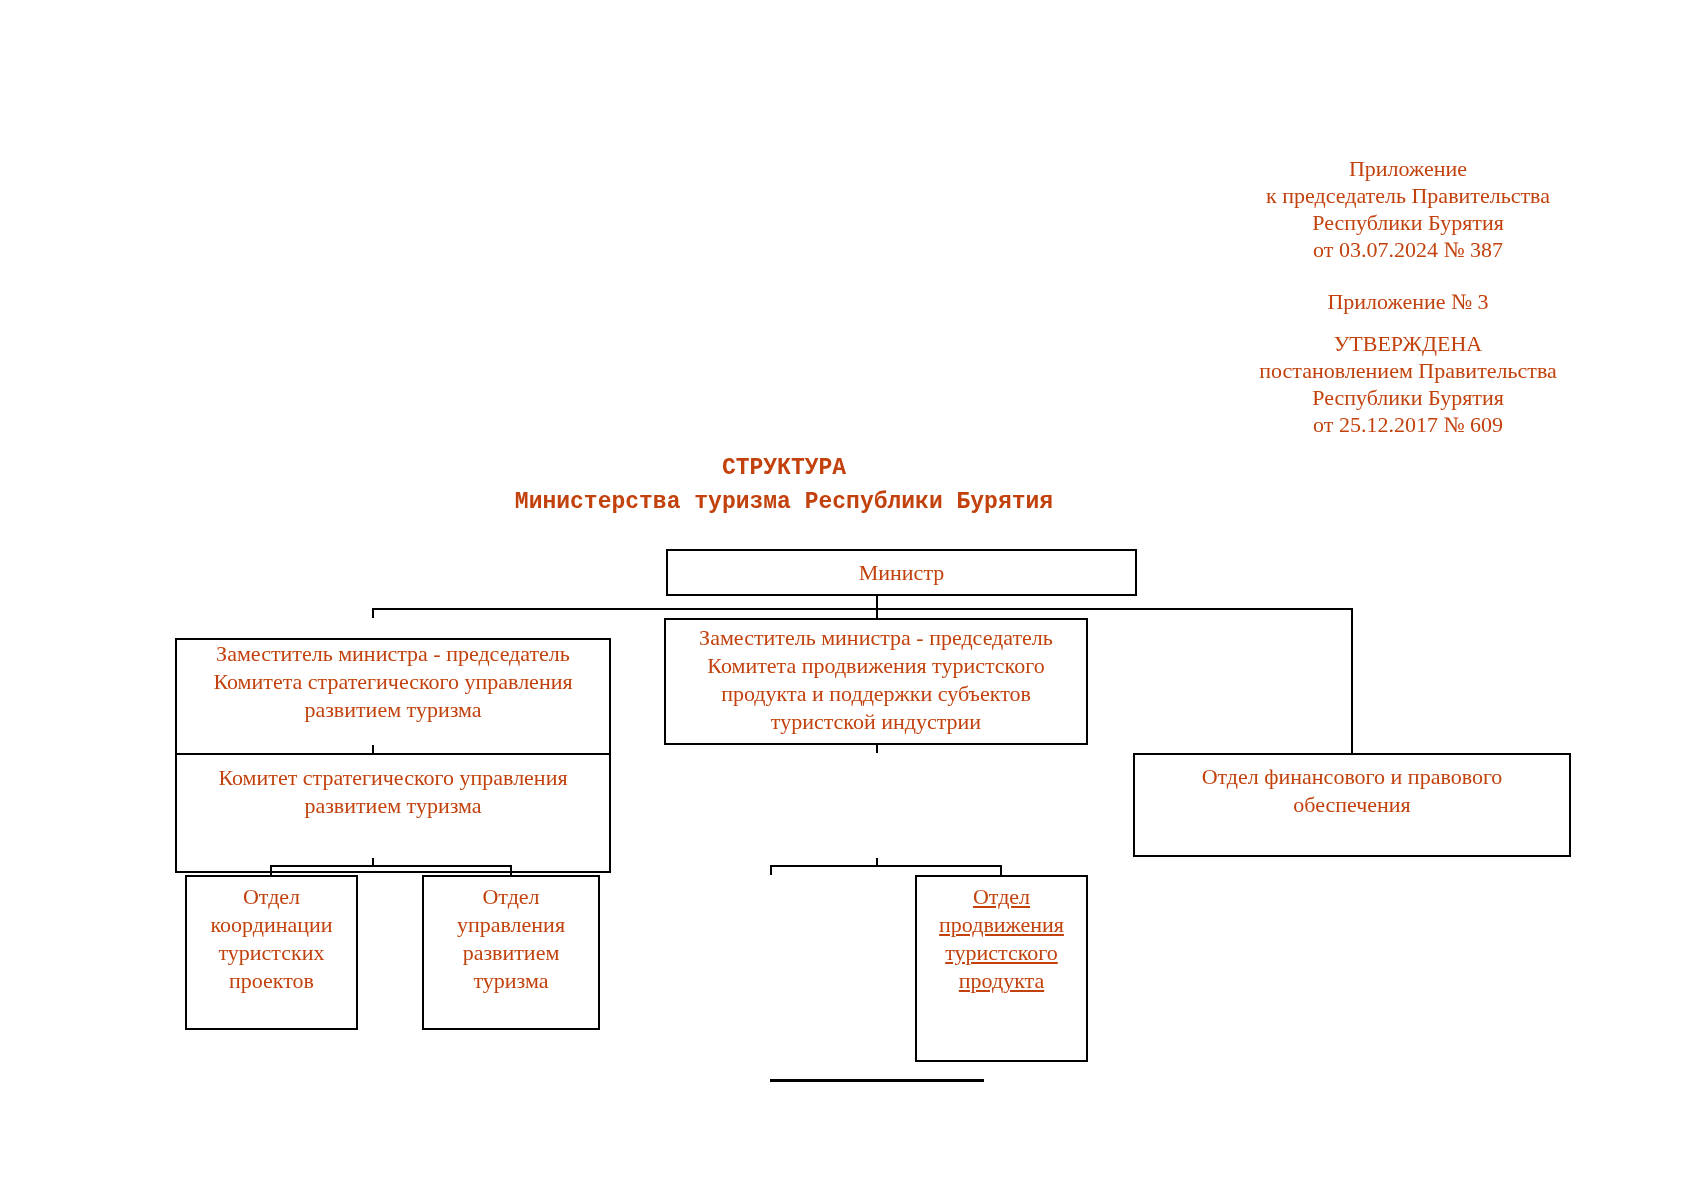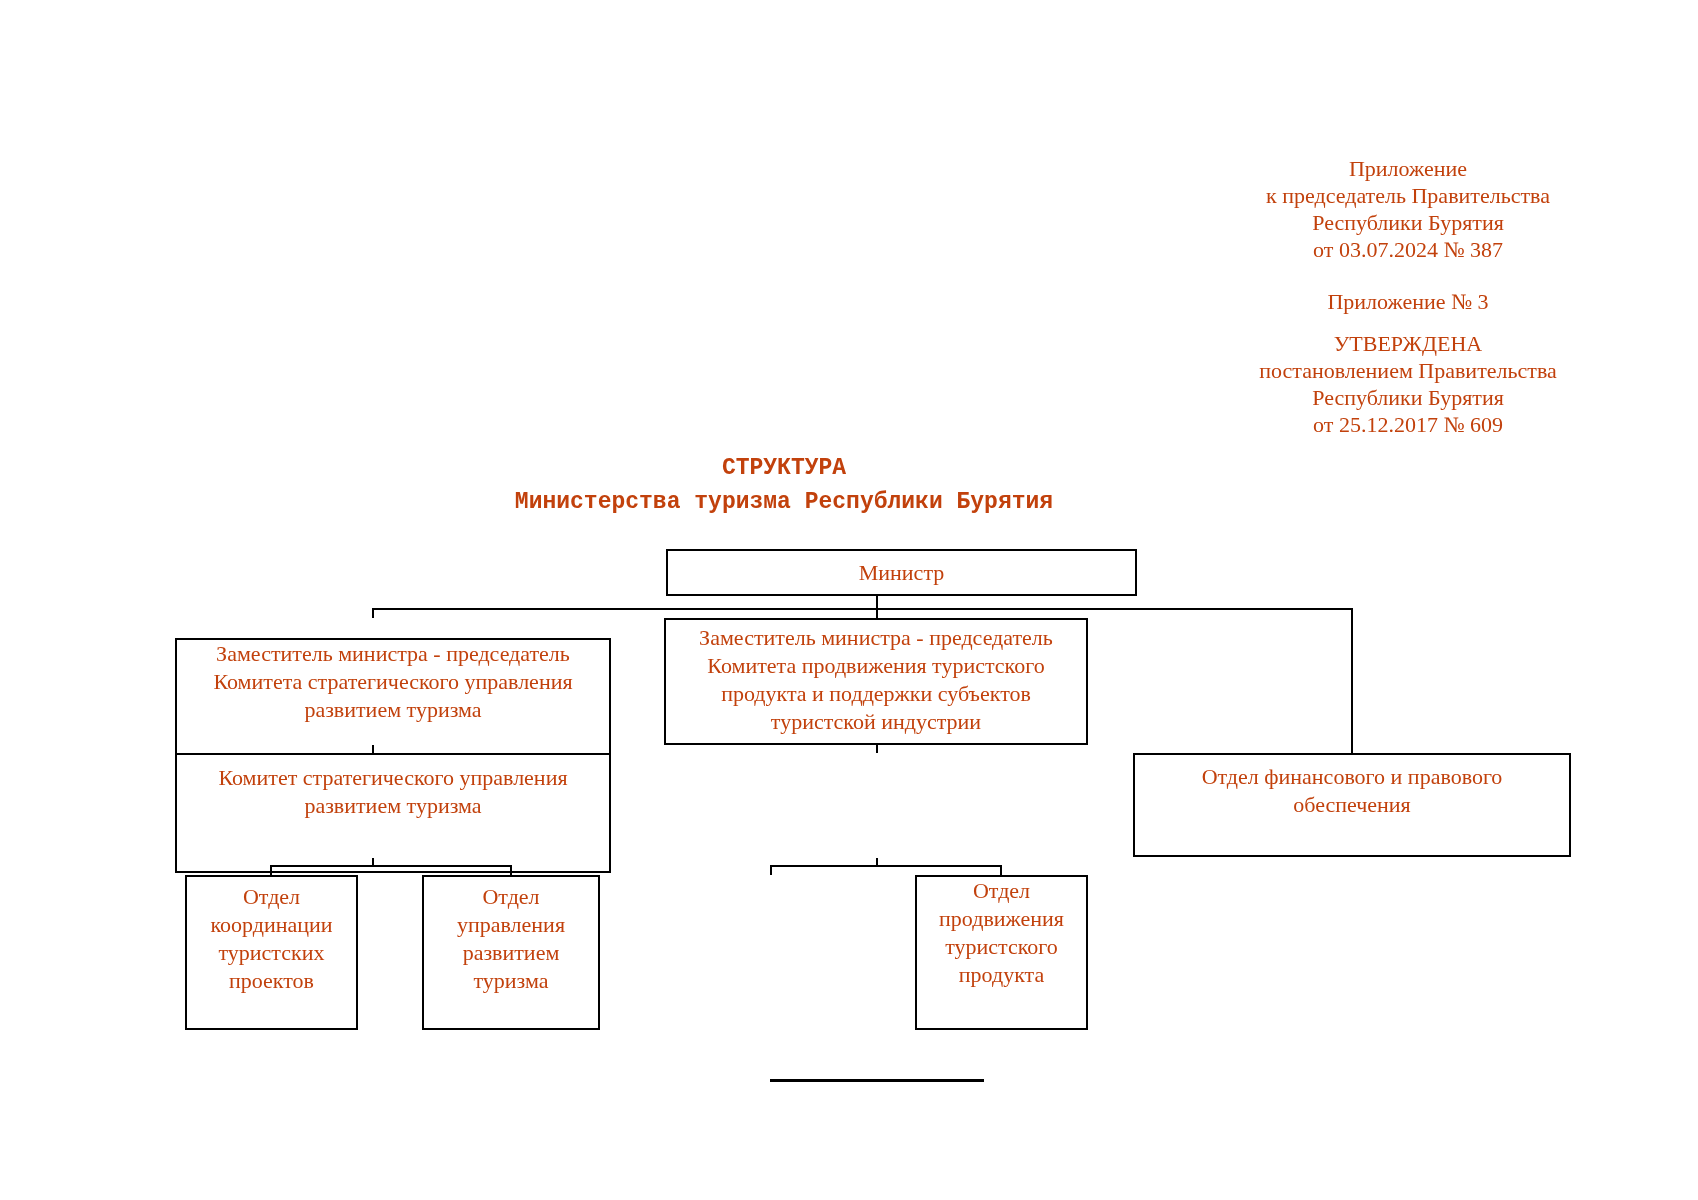--- a/index.html
+++ b/index.html
@@ -93,21 +93,21 @@
 
   <div class="box" style="left:185px;top:875px;width:173px;height:155px;padding-top:6px;">
     <span>Отдел координации туристских проектов</span>
   </div>
 
   <div class="box" style="left:422px;top:875px;width:178px;height:155px;padding-top:6px;">
     <span>Отдел управления развитием туризма</span>
   </div>
 
 
-  <div class="box" style="left:915px;top:875px;width:173px;height:155px;">
+  <div class="box" style="left:915px;top:875px;width:173px;height:187px;padding-top:6px;text-decoration:underline;">
     <span>Отдел продвижения туристского продукта</span>
   </div>
 
   <div class="line vline" style="left:876px;top:596px;height:22px;"></div>
   <div class="line hline" style="left:372px;top:608px;width:981px;"></div>
   <div class="line vline" style="left:372px;top:608px;height:10px;"></div>
   <div class="line vline" style="left:1351px;top:608px;height:145px;"></div>
   <div class="line vline" style="left:372px;top:745px;height:8px;"></div>
   <div class="line vline" style="left:876px;top:745px;height:8px;"></div>
 

